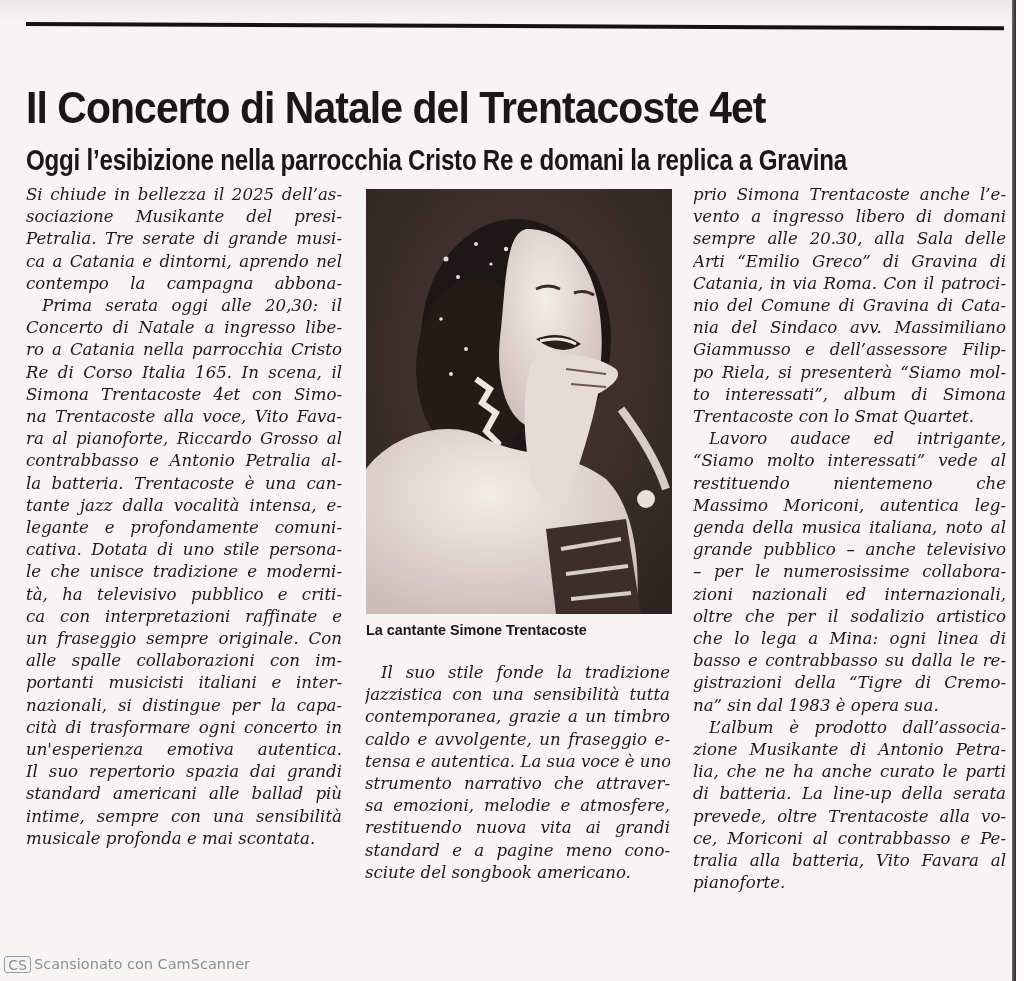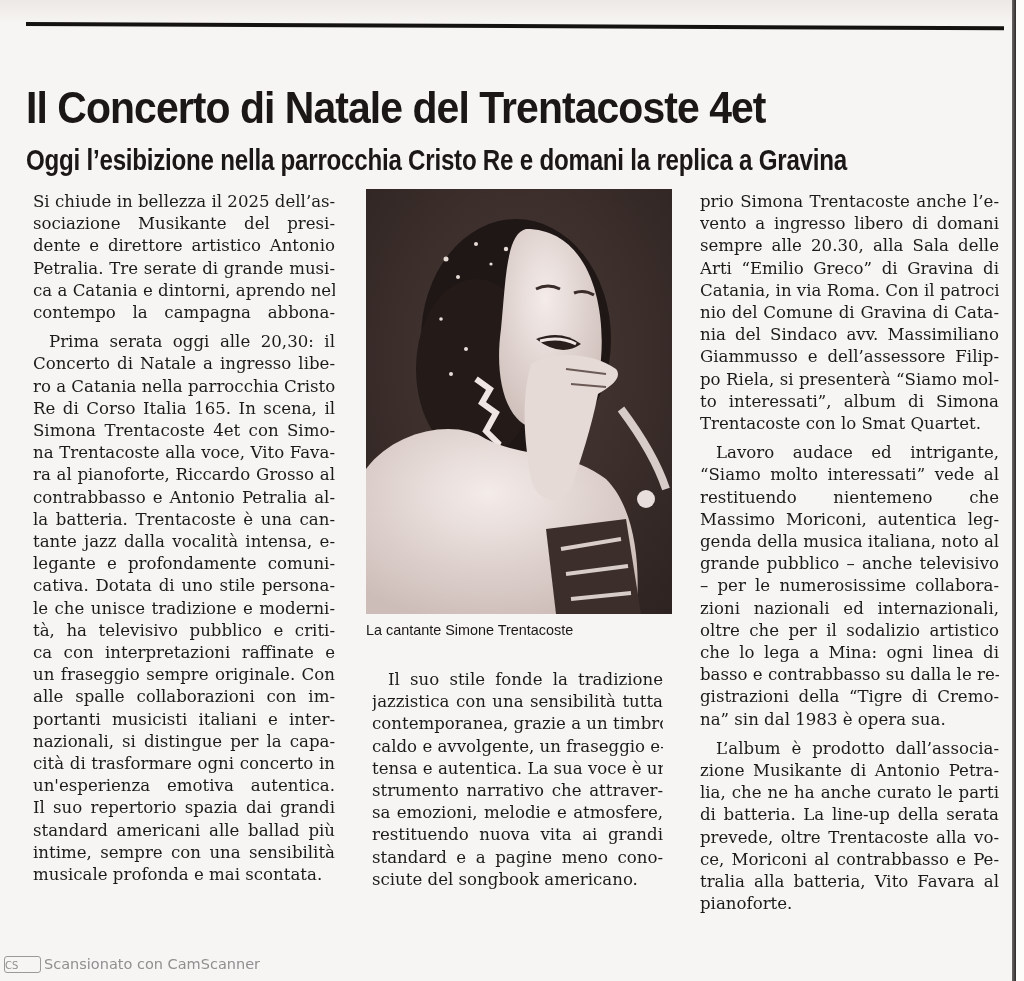--- a/index.html
+++ b/index.html
@@ -37,62 +37,61 @@
     font-family:"Liberation Sans", sans-serif;
     font-size:30px; line-height:36px; color:#1a1716; white-space:nowrap;
     transform:scaleX(0.805); transform-origin:left; letter-spacing:-0.3px;
   }
   .col {
     position:absolute; top:184px;
     font-size:16.6px; line-height:22.2px;
     text-align:justify; hyphens:manual;
     color:#1d1b1a;
   }
-  .col p { margin:7px; text-indent:0; }
+  .col p { margin:0; text-indent:0;font-style:italic; }
   .col-1 { left:26px; width:316px; }
   .col-2 { left:365px; top:662px; width:305px; }
   .col-3 { left:693px; width:313px; }
   .col .line { display:block; text-align:justify; text-align-last:justify; white-space:nowrap; overflow:hidden; }
   .col .line.last { text-align-last:left; }
   .photo {
     position:absolute; left:366px; top:189px; width:306px; height:425px;
     background:#3a2d2a; overflow:hidden;
   }
   .caption {
     position:absolute; left:366px; top:620px; width:306px;
-    font-family:"Liberation Sans", sans-serif; font-weight:normal;
+    font-family:"Liberation Sans", sans-serif; font-weight:bold;
     font-size:14.4px; line-height:20px; color:#1a1716; white-space:nowrap;
   }
   .watermark {
     position:absolute; left:4px; top:954px; height:20px;
     display:flex; align-items:center; gap:3px;
     font-family:"DejaVu Sans", sans-serif; font-size:14.5px; color:#8f8f8f;
   }
   .cs-logo {
-    width:37px; height:17px; border:1.5px solid #9a9a9a; border-radius:3px;
-    font-size:10px; line-height:17px; text-align:left; color:#8f8f8f;
+    width:27px; height:17px; border:1.5px solid #9a9a9a; border-radius:3px;
+    font-size:14px; line-height:17px; text-align:center; color:#8f8f8f;
     box-sizing:border-box;
   }
 </style>
 </head>
 <body>
 
 <div class="scan-top"></div>
 <div class="top-rule"></div>
 <div class="right-edge"></div>
 <div class="right-strip"></div>
 
 <h1 class="headline">Il Concerto di Natale del Trentacoste 4et</h1>
 <h2 class="subhead">Oggi l’esibizione nella parrocchia Cristo Re e domani la replica a Gravina</h2>
 
 <div class="col col-1">
     <p>
       <span class="line">Si chiude in bellezza il 2025 dell’as-</span>
       <span class="line">sociazione Musikante del presi-</span>
-      <span class="line">dente e direttore artistico Antonio</span>
       <span class="line">Petralia. Tre serate di grande musi-</span>
       <span class="line">ca a Catania e dintorni, aprendo nel</span>
       <span class="line">contempo la campagna abbona-</span>
     </p>
     <p>
       <span class="line" style="padding-left: 16px;">Prima serata oggi alle 20,30: il</span>
       <span class="line">Concerto di Natale a ingresso libe-</span>
       <span class="line">ro a Catania nella parrocchia Cristo</span>
       <span class="line">Re di Corso Italia 165. In scena, il</span>
       <span class="line">Simona Trentacoste 4et con Simo-</span>

